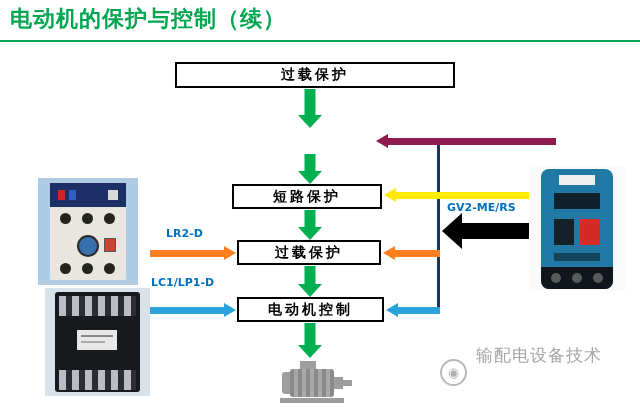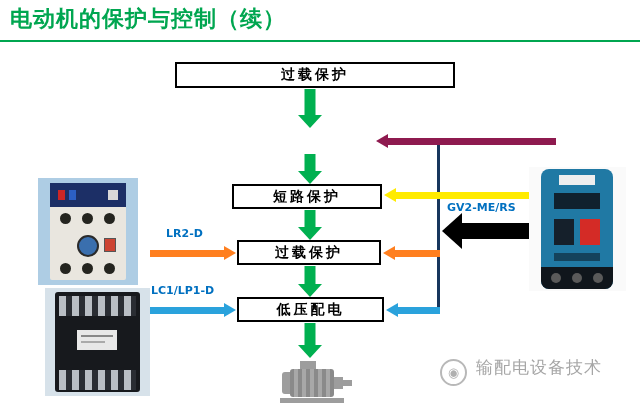--- a/index.html
+++ b/index.html
@@ -39,34 +39,34 @@
   .vline{left:437px;top:141px;width:3px;height:170px;background:var(--navy);}
   .plabel{font-size:11px;font-weight:bold;color:var(--labelblue);white-space:nowrap;}
   
   .photo{position:absolute;}
   .circ{position:absolute;border-radius:50%;background:#24241f;}
   
   .motor > div{position:absolute;background:#9d9d9d;}
   
   .wm-logo{left:440px;top:359px;width:27px;height:27px;border-radius:50%;border:2px solid #b8b8b8;box-sizing:border-box;
     display:flex;align-items:center;justify-content:center;color:#b0b0b0;font-size:13px;}
-  .wm-text{left:476px;top:356px;font-size:17px;color:#a6a6a6;letter-spacing:1px;}
+  .wm-text{left:476px;top:344px;font-size:17px;color:#a6a6a6;letter-spacing:1px;}
 </style>
 </head>
 <body>
 
 <div id="slide">
 
   <div class="abs title">电动机的保护与控制（续）</div>
   <div class="abs title-rule"></div>
 
   <div class="fbox" style="left:175px;top:62px;width:280px;height:26px;">过载保护</div>
   <div class="fbox" style="left:232px;top:184px;width:150px;height:25px;">短路保护</div>
   <div class="fbox" style="left:237px;top:240px;width:144px;height:25px;">过载保护</div>
-  <div class="fbox" style="left:237px;top:297px;width:147px;height:25px;">低压配电</div>
+  <div class="fbox" style="left:237px;top:297px;width:147px;height:25px;">电动机控制</div>
 
   <div class="arrow-down" style="left:298px;top:89px;height:39px;--c:var(--green);">
       <div class="shaft"></div>
       <div class="head"></div>
     </div>
   <div class="arrow-down" style="left:298px;top:154px;height:30px;--c:var(--green);">
       <div class="shaft"></div>
       <div class="head"></div>
     </div>
   <div class="arrow-down" style="left:298px;top:210px;height:30px;--c:var(--green);">
@@ -110,21 +110,21 @@
   <div class="h-arrow arrow-right" style="left:150px;top:246px;width:86px;--c:var(--orange);">
       <div class="shaft"></div>
       <div class="head"></div>
     </div>
   <div class="abs plabel" style="left:166px;top:227px;">LR2-D</div>
 
   <div class="h-arrow arrow-right" style="left:150px;top:303px;width:86px;--c:var(--blue);">
       <div class="shaft"></div>
       <div class="head"></div>
     </div>
-  <div class="abs plabel" style="left:151px;top:284px;">LC1/LP1-D</div>
+  <div class="abs plabel" style="left:151px;top:276px;">LC1/LP1-D</div>
 
   <div class="photo" style="left:38px;top:178px;width:100px;height:107px;background:#aecde4;">
     <div class="abs" style="left:12px;top:5px;width:76px;height:97px;background:#e9e6df;border-radius:2px;">
       <div class="abs" style="left:0;top:0;width:76px;height:24px;background:#1c2f66;"></div>
       <div class="abs" style="left:8px;top:7px;width:7px;height:10px;background:#cc2626;"></div>
       <div class="abs" style="left:19px;top:7px;width:7px;height:10px;background:#2c5fc4;"></div>
       <div class="abs" style="left:58px;top:7px;width:10px;height:10px;background:#d8d8d8;"></div>
       <div class="circ" style="left:10px;top:30px;width:11px;height:11px;"></div>
       <div class="circ" style="left:32px;top:30px;width:11px;height:11px;"></div>
       <div class="circ" style="left:54px;top:30px;width:11px;height:11px;"></div>

